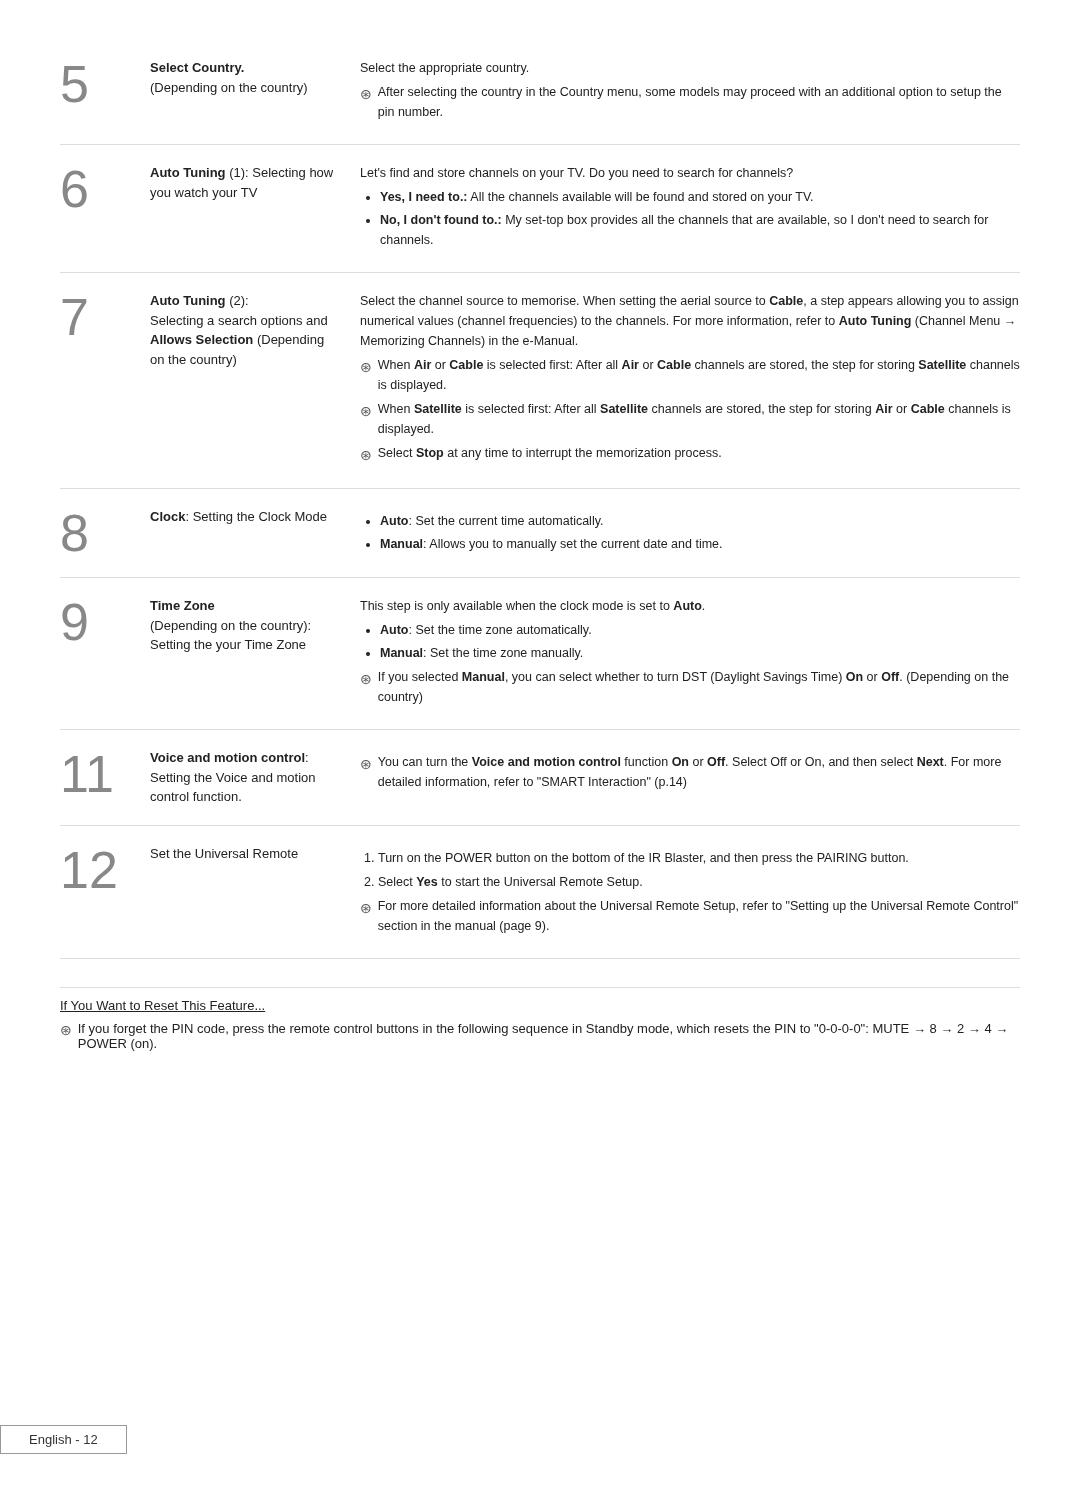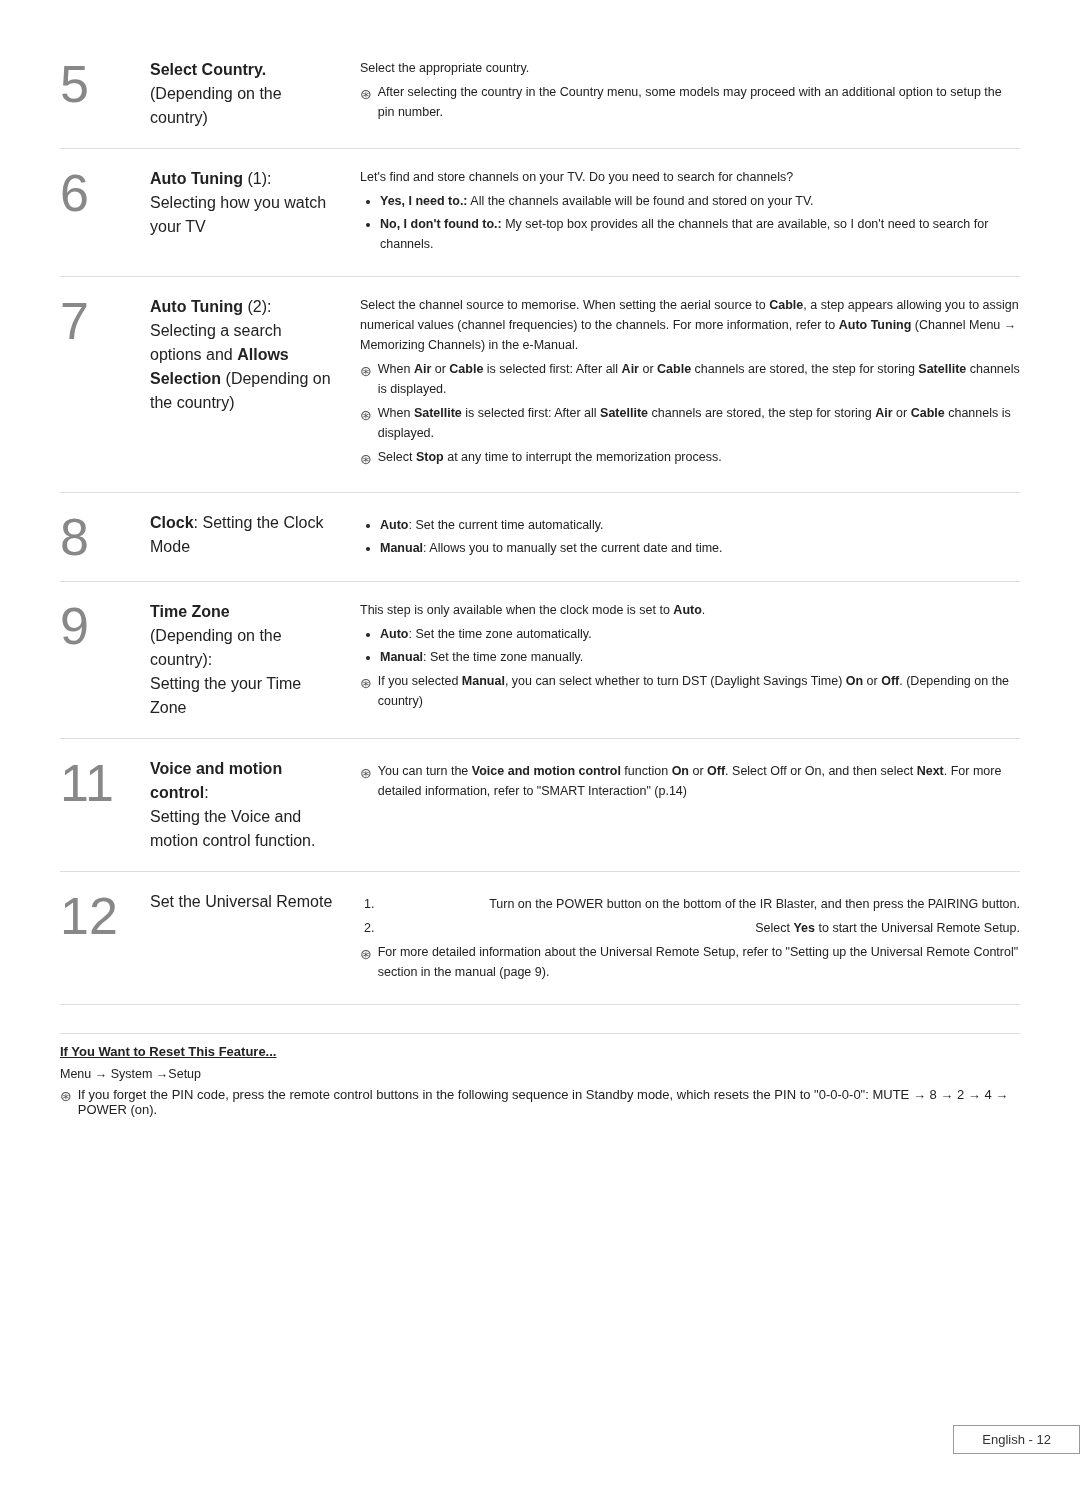--- a/index.html
+++ b/index.html
@@ -34,21 +34,21 @@
     .step-num {
       font-size: 52px;
       font-weight: 300;
       color: #888;
       line-height: 1;
     }
     .step-title-cell {
       width: 200px;
       vertical-align: top;
       padding: 18px 16px 18px 0;
-      font-size: 16px;
+      font-size: 13px;
       line-height: 1.5;
     }
     .step-title-cell strong {
       font-weight: bold;
     }
     .step-content-cell {
       vertical-align: top;
       padding: 18px 0 18px 10px;
       font-size: 12.5px;
       line-height: 1.6;
@@ -76,52 +76,51 @@
     }
     .note-text {
       flex: 1;
     }
     .reset-section {
       margin-top: 28px;
       padding-top: 10px;
       border-top: 1px solid #ddd;
     }
     .reset-title {
-      font-weight: bold;
+      font-weight: normal;
       font-size: 13px;
       margin-bottom: 8px;
       text-decoration: underline;
     }
     .menu-path {
       font-size: 12.5px;
       margin-bottom: 6px;
     }
     .reset-para {
       font-size: 12.5px;
       line-height: 1.6;
       margin-bottom: 6px;
     }
     .footer {
       position: absolute;
       bottom: 40px;
       left: 0;
       right: 0;
-      text-align: right;
+      text-align: left;
       font-size: 13px;
       color: #333;
     }
     .footer-inner {
       display: inline-block;
       border: 1px solid #999;
       padding: 6px 28px;
       font-size: 13px;
     }
     ol.numbered {
       margin: 4px 0 2px 18px;
-      text-align: right;
     }
     ol.numbered li {
       margin-bottom: 4px;
     }
   </style>
 </head>
 <body>
 
 <div class="page">
   <table class="steps-table">
@@ -214,21 +213,20 @@
               <span class="note-icon">⊛</span>
               <span class="note-text">For more detailed information about the Universal Remote Setup, refer to "Setting up the Universal Remote Control" section in the manual (page 9).</span>
             </div>
           </td>
         </tr>
       </tbody>
   </table>
 
   <div class="reset-section">
     <div class="reset-title">If You Want to Reset This Feature...</div>
-    <div class="menu-path">Menu → System →Setup</div>
     <div id="reset-paragraphs">
       </div>
     <div class="note-line">
       <span class="note-icon">⊛</span>
       <span class="note-text" id="reset-note-text">If you forget the PIN code, press the remote control buttons in the following sequence in Standby mode, which resets the PIN to "0-0-0-0": MUTE → 8 → 2 → 4 → POWER (on).</span>
     </div>
   </div>
 
   <div class="footer">
     <div class="footer-inner">English - 12</div>

